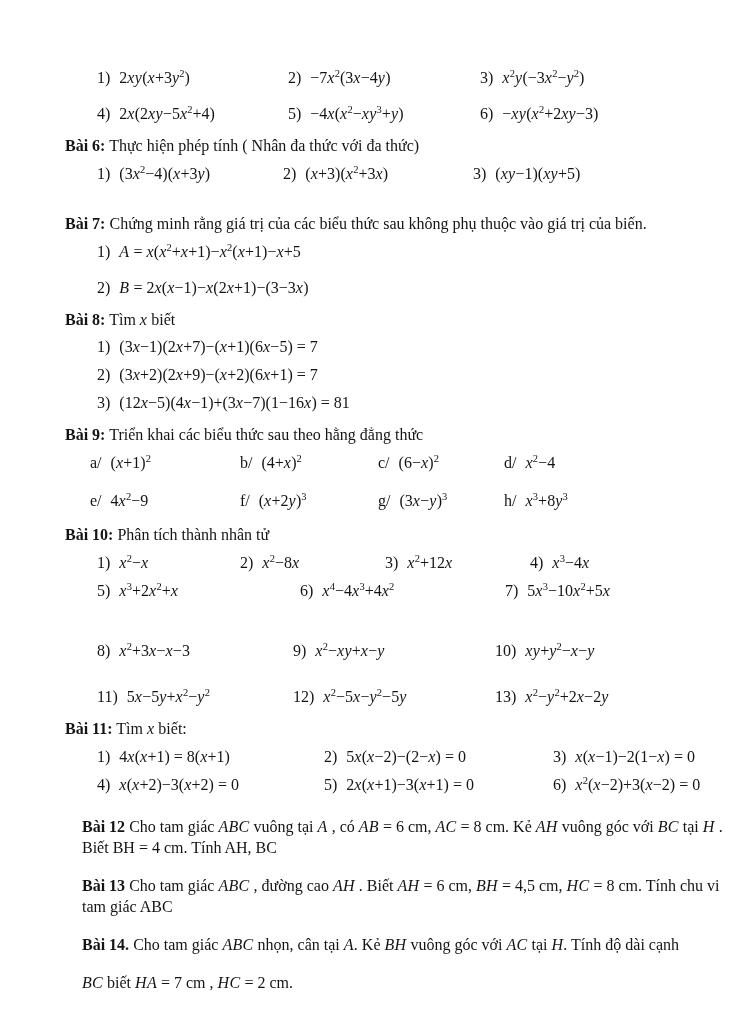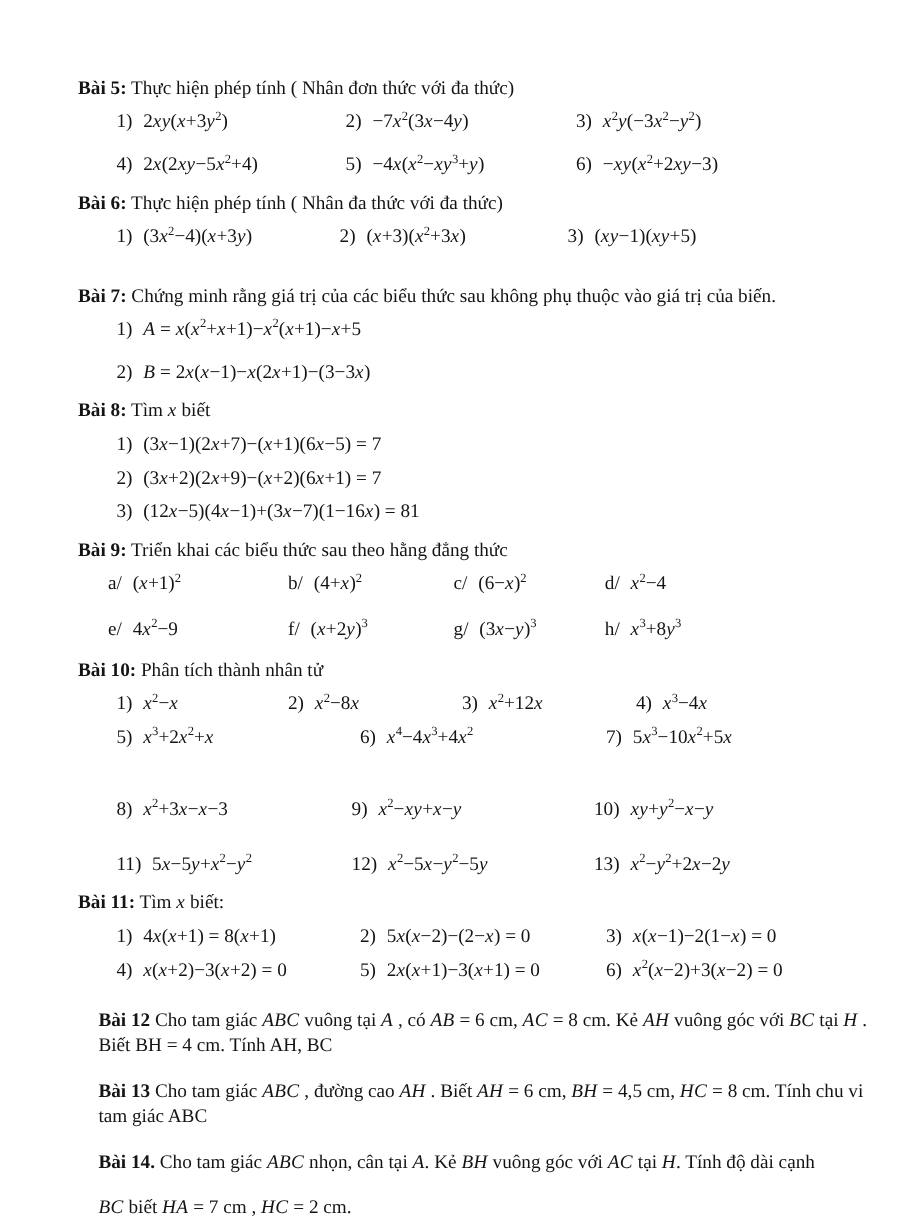--- a/index.html
+++ b/index.html
@@ -14,38 +14,37 @@
   .math{white-space:nowrap;}
   .math i{font-style:italic;letter-spacing:.3px;}
   sup{font-size:10.5px;line-height:0;}
   
   .cols5 {grid-template-columns:191px 192px auto;}
   .cols6 {grid-template-columns:186px 190px auto;}
   .cols9 {grid-template-columns:150px 138px 126px auto;}
   .cols10a{grid-template-columns:143px 145px 145px auto;}
   .cols10b{grid-template-columns:203px 205px auto;}
   .cols10c{grid-template-columns:196px 202px auto;}
-  .cols11{grid-template-columns:203px 205px auto;}
+  .cols11{grid-template-columns:203px 205px auto;gap:24px;}
   .ind{margin-left:32px;}
   .ind2{margin-left:25px;}
   
   .mb8{margin-bottom:8px;}  .mb10{margin-bottom:10px;}
   .mb16{margin-bottom:32px;}.mb18{margin-bottom:18px;}
   .mb20{margin-bottom:16px;}.mb26{margin-bottom:26px;}
   .rowpad{padding:5px 0;}
   .para{width:648px;line-height:1.32;margin:17px;}
   .para b{font-weight:bold;}
 </style>
 </head>
 <body>
 
 <div class="page">
 
   <section class="mb8">
-    <div class="h"><b>Bài 5:</b><span> Thực hiện phép tính ( Nhân đơn thức với đa thức)</span></div>
     <div class="row cols5 ind rowpad mb8">
       <div class="cell"><span class="lbl">1)</span><span class="math">2<i>xy</i>(<i>x</i>+3<i>y</i><sup>2</sup>)</span></div>
       <div class="cell"><span class="lbl">2)</span><span class="math">−7<i>x</i><sup>2</sup>(3<i>x</i>−4<i>y</i>)</span></div>
       <div class="cell"><span class="lbl">3)</span><span class="math"><i>x</i><sup>2</sup><i>y</i>(−3<i>x</i><sup>2</sup>−<i>y</i><sup>2</sup>)</span></div>
     </div>
     <div class="row cols5 ind rowpad">
       <div class="cell"><span class="lbl">4)</span><span class="math">2<i>x</i>(2<i>xy</i>−5<i>x</i><sup>2</sup>+4)</span></div>
       <div class="cell"><span class="lbl">5)</span><span class="math">−4<i>x</i>(<i>x</i><sup>2</sup>−<i>xy</i><sup>3</sup>+<i>y</i>)</span></div>
       <div class="cell"><span class="lbl">6)</span><span class="math">−<i>xy</i>(<i>x</i><sup>2</sup>+2<i>xy</i>−3)</span></div>
     </div>

